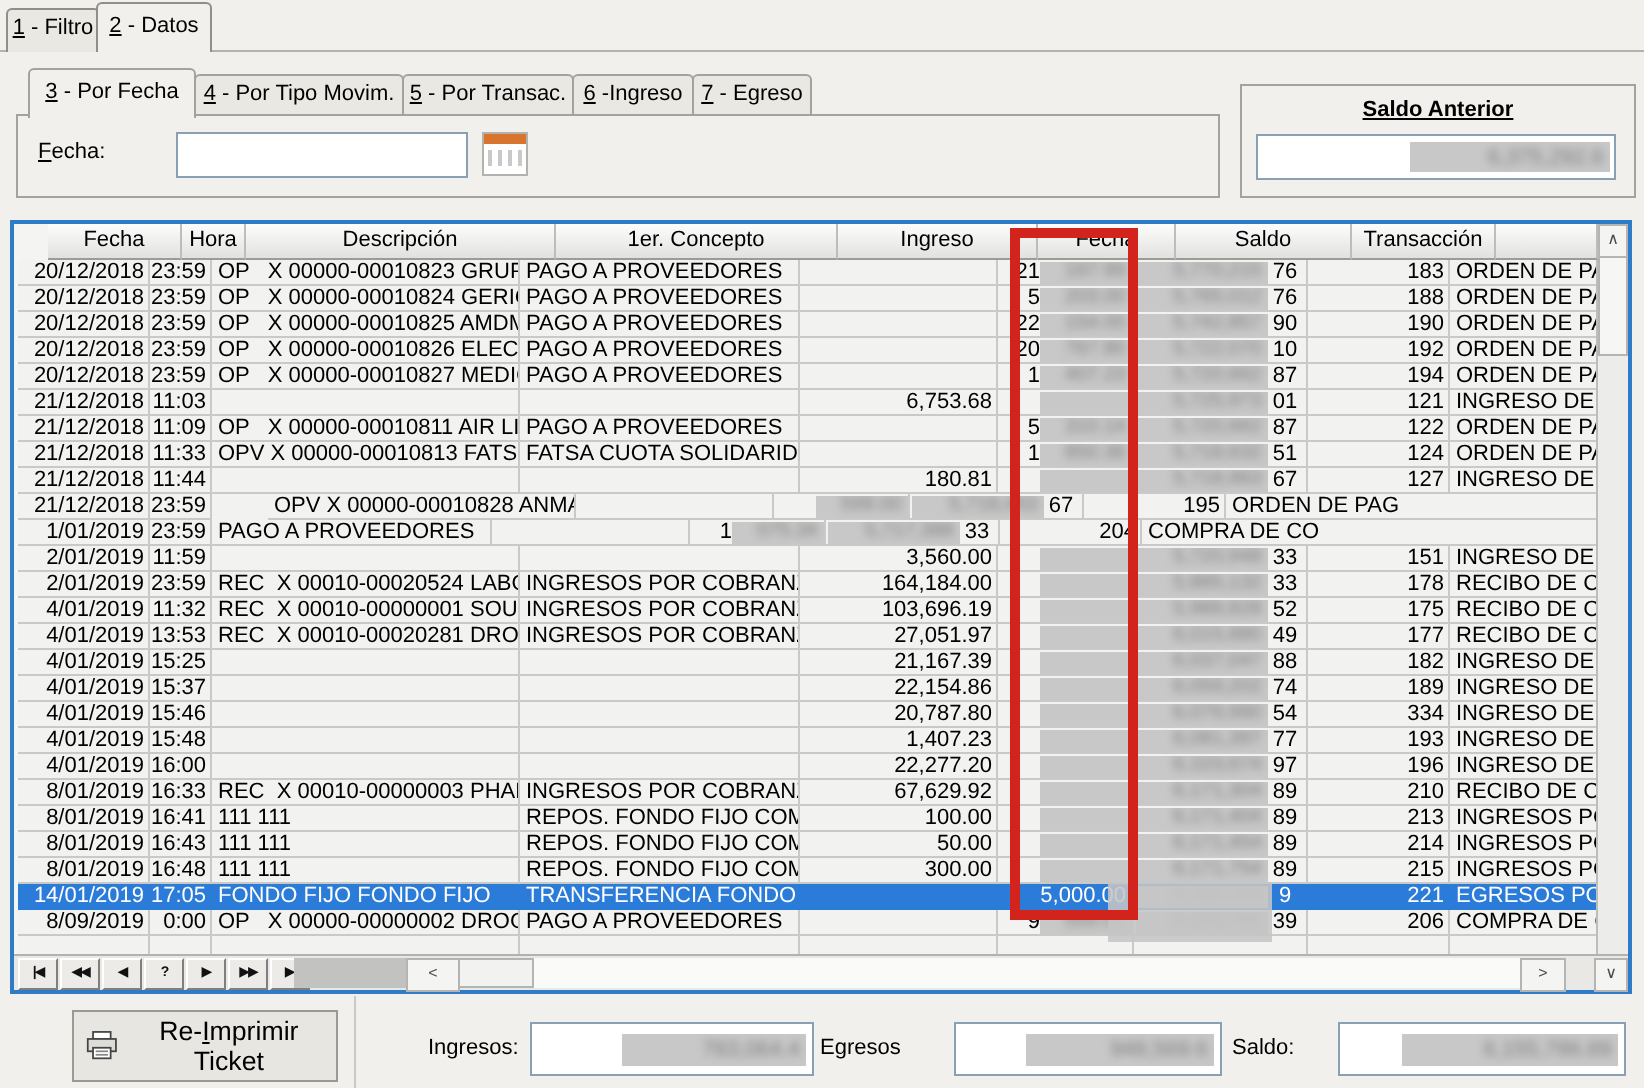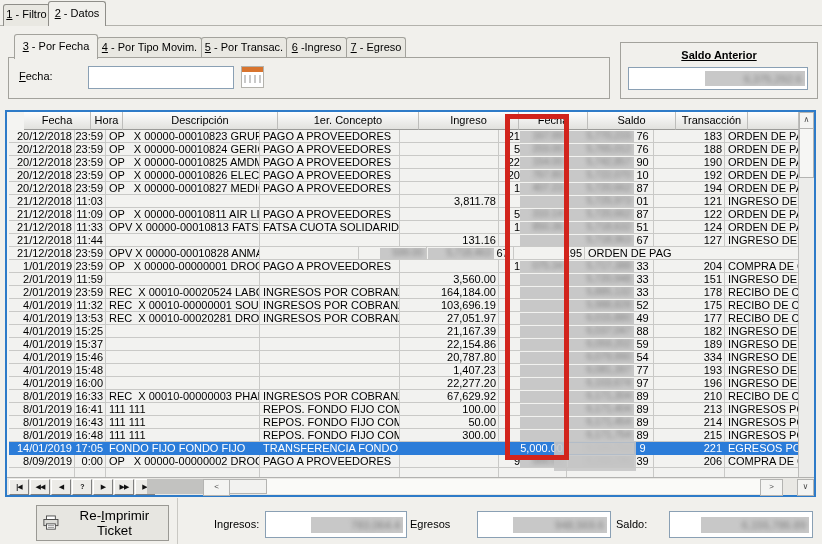--- a/index.html
+++ b/index.html
@@ -175,21 +175,21 @@
           <div class="c cell-eg" style="width: 68px;"><span>1</span><span class="redact"><span class="rtxt">407.23</span></span></div>
           <div class="c cell-sa" style="width: 87px;"><span class="redact"><span class="rtxt">5,720,662</span></span><span class="suf">87</span></div>
           <div class="c r" style="width: 71px;">194</div>
           <div class="c l" style="width: auto; flex: 1 1 0%;">ORDEN DE PAG</div>
         </div>
         <div class="grow">
           <div class="c r" style="width: 66px;">21/12/2018</div>
           <div class="c r" style="width: 31px;">11:03</div>
           <div class="c l" style="width: 154px;"></div>
           <div class="c l" style="width: 140px;"></div>
-          <div class="c r" style="width: 99px;">3,811.78</div>
+          <div class="c r" style="width: 99px;">6,753.68</div>
           <div class="c cell-eg" style="width: 68px;"><span class="redact"><span class="rtxt"></span></span></div>
           <div class="c cell-sa" style="width: 87px;"><span class="redact"><span class="rtxt">5,725,973</span></span><span class="suf">01</span></div>
           <div class="c r" style="width: 71px;">121</div>
           <div class="c l" style="width: auto; flex: 1 1 0%;">INGRESO DE CH</div>
         </div>
         <div class="grow">
           <div class="c r" style="width: 66px;">21/12/2018</div>
           <div class="c r" style="width: 31px;">11:09</div>
           <div class="c l" style="width: 154px;">OP   X 00000-00010811 AIR LI</div>
           <div class="c l" style="width: 140px;">PAGO A PROVEEDORES</div>
@@ -208,40 +208,39 @@
           <div class="c cell-eg" style="width: 68px;"><span>1</span><span class="redact"><span class="rtxt">850.36</span></span></div>
           <div class="c cell-sa" style="width: 87px;"><span class="redact"><span class="rtxt">5,718,632</span></span><span class="suf">51</span></div>
           <div class="c r" style="width: 71px;">124</div>
           <div class="c l" style="width: auto; flex: 1 1 0%;">ORDEN DE PAG</div>
         </div>
         <div class="grow">
           <div class="c r" style="width: 66px;">21/12/2018</div>
           <div class="c r" style="width: 31px;">11:44</div>
           <div class="c l" style="width: 154px;"></div>
           <div class="c l" style="width: 140px;"></div>
-          <div class="c r" style="width: 99px;">131.16</div>
+          <div class="c r" style="width: 99px;">180.81</div>
           <div class="c cell-eg" style="width: 68px;"><span class="redact"><span class="rtxt"></span></span></div>
           <div class="c cell-sa" style="width: 87px;"><span class="redact"><span class="rtxt">5,718,963</span></span><span class="suf">67</span></div>
           <div class="c r" style="width: 71px;">127</div>
           <div class="c l" style="width: auto; flex: 1 1 0%;">INGRESO DE CH</div>
         </div>
         <div class="grow">
           <div class="c r" style="width: 66px;">21/12/2018</div>
           <div class="c r" style="width: 31px;">23:59</div>
-          <div class="c l" style="width: 154px;">OPV X 00000-00010828 ANMA</div>
+          <div class="c l" style="width: 154px; margin-left: 28px;">OPV X 00000-00010828 ANMA</div>
           <div class="c r" style="width: 99px;"></div>
           <div class="c cell-eg" style="width: 68px;"><span class="redact"><span class="rtxt">599.00</span></span></div>
           <div class="c cell-sa" style="width: 87px;"><span class="redact"><span class="rtxt">5,718,463</span></span><span class="suf">67</span></div>
           <div class="c r" style="width: 71px;">195</div>
           <div class="c l" style="width: auto; flex: 1 1 0%;">ORDEN DE PAG</div>
         </div>
         <div class="grow">
           <div class="c r" style="width: 66px;">1/01/2019</div>
           <div class="c r" style="width: 31px;">23:59</div>
-          <div class="c l" style="width: 154px;">OP   X 00000-00000001 DROG</div>
           <div class="c l" style="width: 140px;">PAGO A PROVEEDORES</div>
           <div class="c r" style="width: 99px;"></div>
           <div class="c cell-eg" style="width: 68px;"><span>1</span><span class="redact"><span class="rtxt">075.34</span></span></div>
           <div class="c cell-sa" style="width: 87px;"><span class="redact"><span class="rtxt">5,717,388</span></span><span class="suf">33</span></div>
           <div class="c r" style="width: 71px;">204</div>
           <div class="c l" style="width: auto; flex: 1 1 0%;">COMPRA DE CO</div>
         </div>
         <div class="grow">
           <div class="c r" style="width: 66px;">2/01/2019</div>
           <div class="c r" style="width: 31px;">11:59</div>
@@ -297,21 +296,21 @@
           <div class="c r" style="width: 71px;">182</div>
           <div class="c l" style="width: auto; flex: 1 1 0%;">INGRESO DE CH</div>
         </div>
         <div class="grow">
           <div class="c r" style="width: 66px;">4/01/2019</div>
           <div class="c r" style="width: 31px;">15:37</div>
           <div class="c l" style="width: 154px;"></div>
           <div class="c l" style="width: 140px;"></div>
           <div class="c r" style="width: 99px;">22,154.86</div>
           <div class="c cell-eg" style="width: 68px;"><span class="redact"><span class="rtxt"></span></span></div>
-          <div class="c cell-sa" style="width: 87px;"><span class="redact"><span class="rtxt">6,059,202</span></span><span class="suf">59</span></div>
+          <div class="c cell-sa" style="width: 87px;"><span class="redact"><span class="rtxt">6,059,202</span></span><span class="suf">74</span></div>
           <div class="c r" style="width: 71px;">189</div>
           <div class="c l" style="width: auto; flex: 1 1 0%;">INGRESO DE CH</div>
         </div>
         <div class="grow">
           <div class="c r" style="width: 66px;">4/01/2019</div>
           <div class="c r" style="width: 31px;">15:46</div>
           <div class="c l" style="width: 154px;"></div>
           <div class="c l" style="width: 140px;"></div>
           <div class="c r" style="width: 99px;">20,787.80</div>
           <div class="c cell-eg" style="width: 68px;"><span class="redact"><span class="rtxt"></span></span></div>

